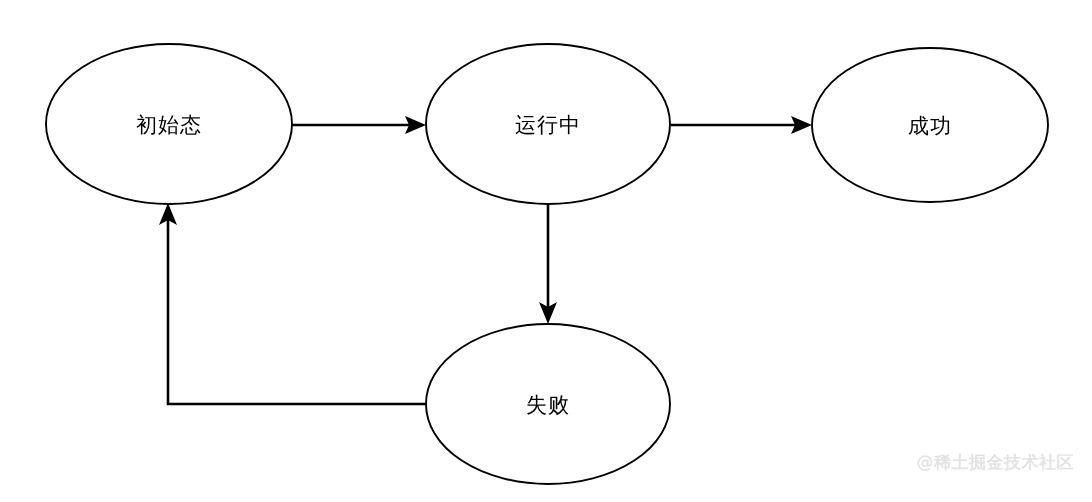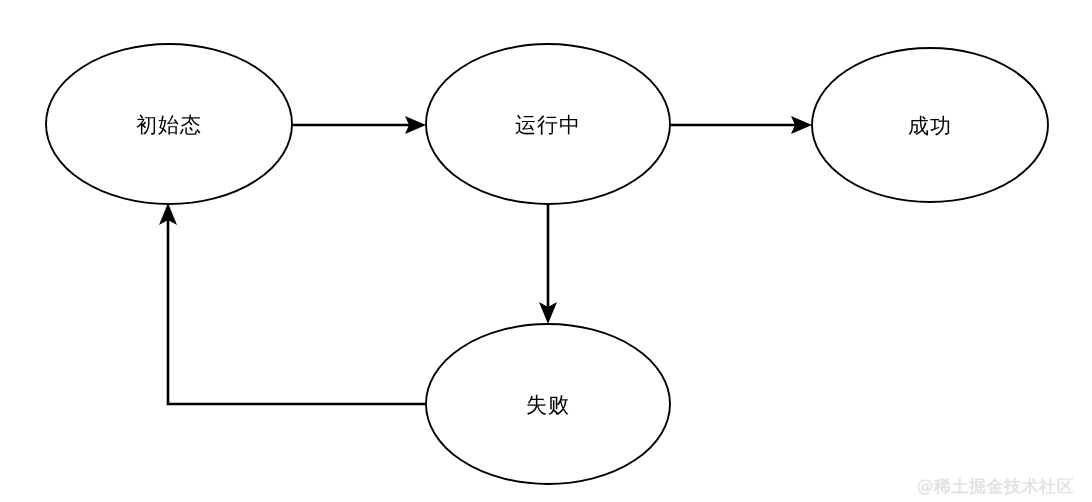--- a/index.html
+++ b/index.html
@@ -45,21 +45,21 @@
     stroke-linecap: butt;
     stroke-linejoin: miter;
   }
   .arrow-head {
     fill: #000000;
     stroke: none;
   }
   .watermark {
     position: absolute;
     right: 18px;
-    bottom: 4px;
+    bottom: 28px;
     color: #e3e3e5;
     font-family: "DejaVu Sans", "Liberation Sans", sans-serif;
     font-size: 17px;
     letter-spacing: 0.5px;
     white-space: nowrap;
     user-select: none;
     font-weight: bold;
   }
 </style>
 </head>

